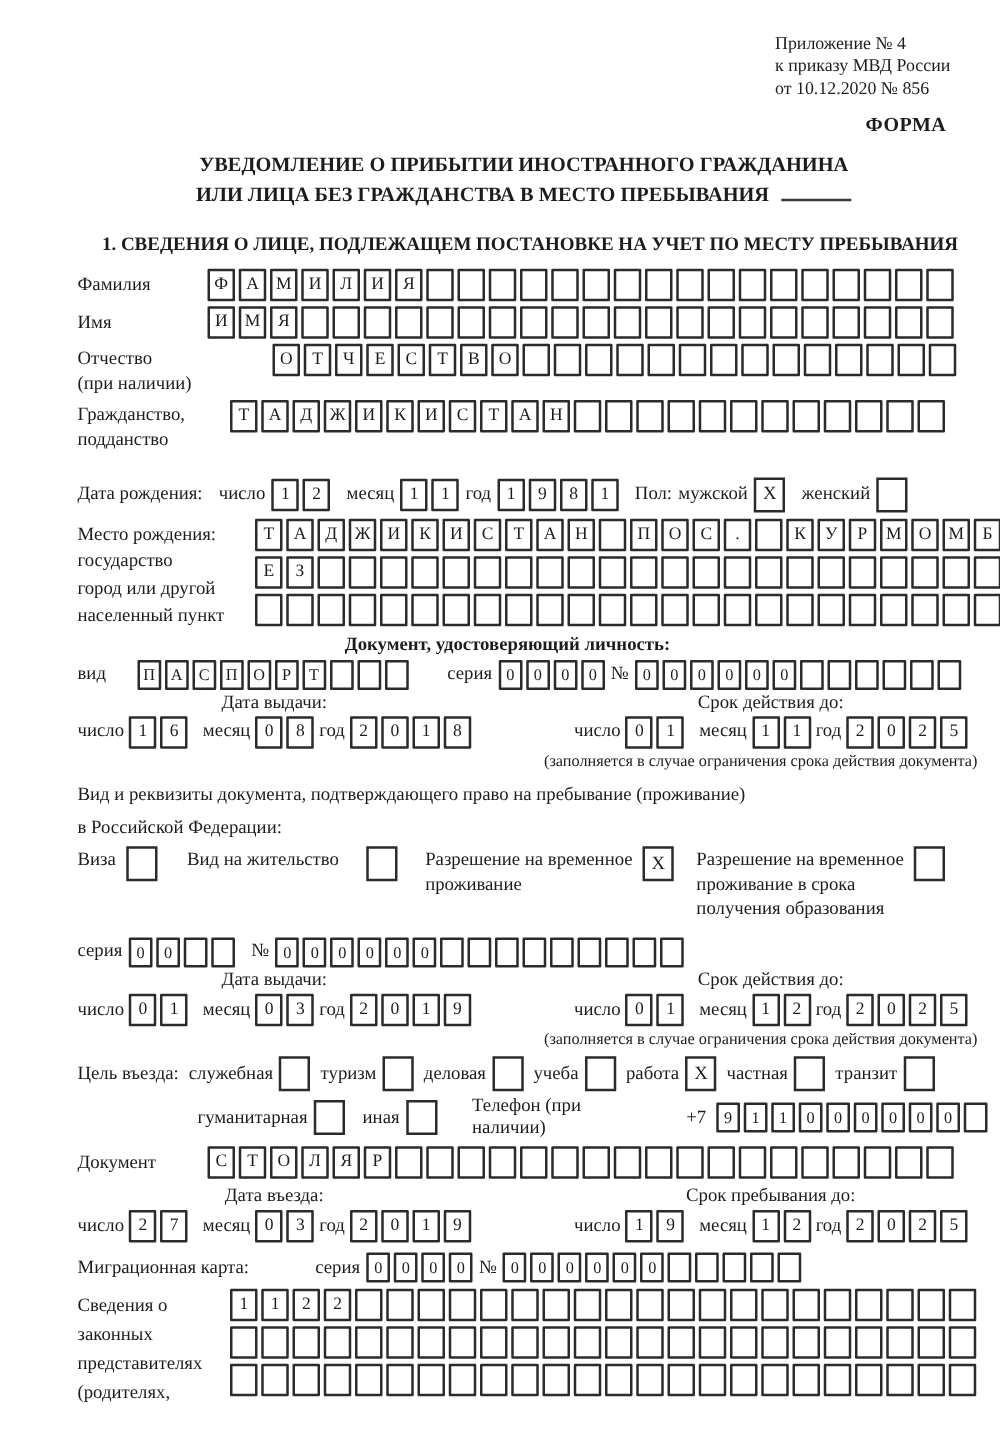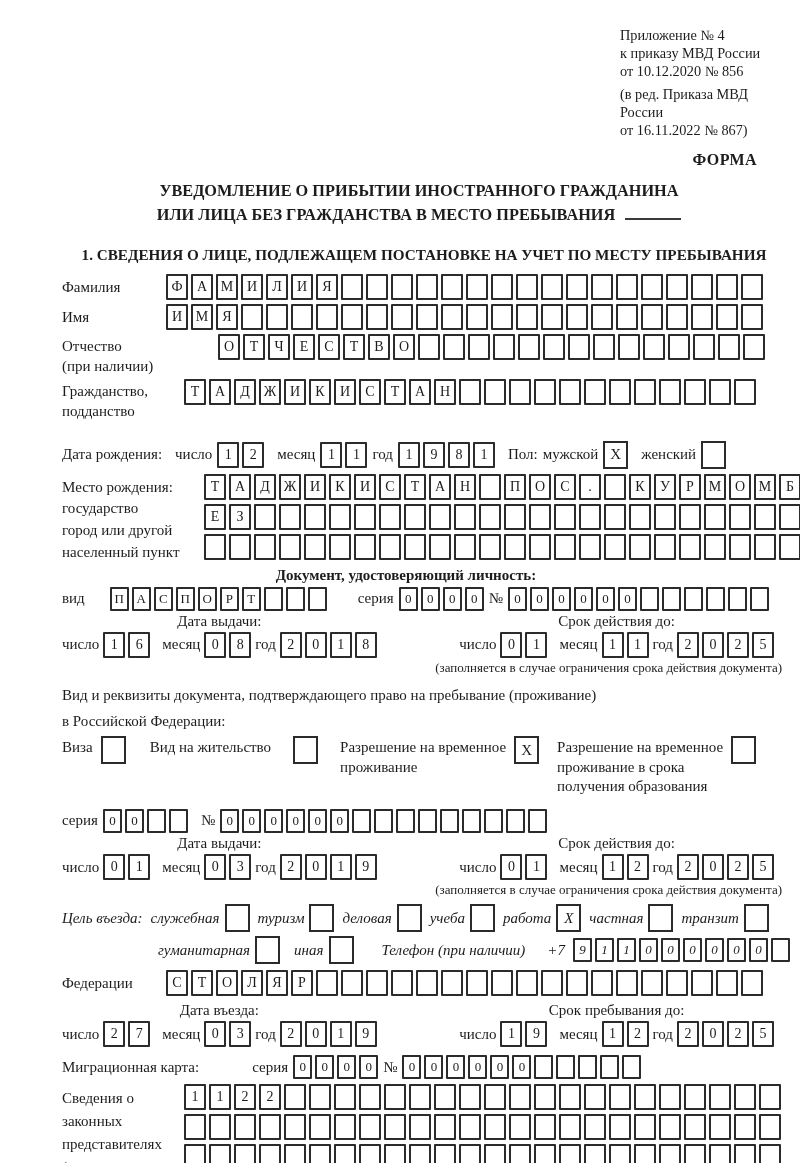--- a/index.html
+++ b/index.html
@@ -32,37 +32,33 @@
   .dh{font-size:15px;line-height:1.15;text-align:center;margin-bottom:2px;}
   .dline{display:flex;align-items:center;gap:4px;font-size:15px;}
   .dline .sp{margin-left:8px;}
   .note{font-size:13px;text-align:right;margin-top:2px;padding-right:8px;}
   .intro{font-size:15px;line-height:1.75;margin-top:6px;}
   
   .opts{display:flex;align-items:flex-start;margin-top:2px;gap:12px;font-size:15px;}
   .opt{display:flex;align-items:flex-start;gap:8px;}
   .opt .txt{text-align:left;line-height:1.3;padding-top:2px;}
   
-  .prow{display:flex;align-items:center;gap:8px;font-size:15px;margin-top:6px;flex-wrap:nowrap;font-style:italic;}
+  .prow{display:flex;align-items:center;gap:8px;font-size:15px;margin-top:6px;flex-wrap:nowrap;}
   .pg{display:flex;align-items:center;gap:5px;}
   .indent{margin-left:96px;}
 </style>
 </head>
 <body>
 
 <div class="page">
 
   <div class="appendix">
     <div>Приложение № 4</div>
     <div>к приказу МВД России</div>
     <div>от 10.12.2020 № 856</div>
-    <div class="blk2">
-      <div>(в ред. Приказа МВД России</div>
-      <div>от 16.11.2022 № 867)</div>
-    </div>
   </div>
 
   <div class="forma">ФОРМА</div>
 
   <div class="title">
     <div>УВЕДОМЛЕНИЕ О ПРИБЫТИИ ИНОСТРАННОГО ГРАЖДАНИНА</div>
     <div><span>ИЛИ ЛИЦА БЕЗ ГРАЖДАНСТВА В МЕСТО ПРЕБЫВАНИЯ</span><span class="uline"></span></div>
   </div>
 
   <div class="sec-heading">1. СВЕДЕНИЯ О ЛИЦЕ, ПОДЛЕЖАЩЕМ ПОСТАНОВКЕ НА УЧЕТ ПО МЕСТУ ПРЕБЫВАНИЯ</div>
@@ -557,21 +553,21 @@
         <div class="cell">0</div>
         <div class="cell">0</div>
         <div class="cell">0</div>
         <div class="cell">0</div>
         <div class="cell">0</div>
         <div class="cell"></div>
       </span>
   </div>
 
   <div class="row" style="margin-top:6px;">
-    <div class="lbl" style="width:104px;">Федерации</div>
+    <div class="lbl" style="width:104px;">Документ</div>
     <div class="cells">
         <div class="cell">С</div>
         <div class="cell">Т</div>
         <div class="cell">О</div>
         <div class="cell">Л</div>
         <div class="cell">Я</div>
         <div class="cell">Р</div>
         <div class="cell"></div>
         <div class="cell"></div>
         <div class="cell"></div>

